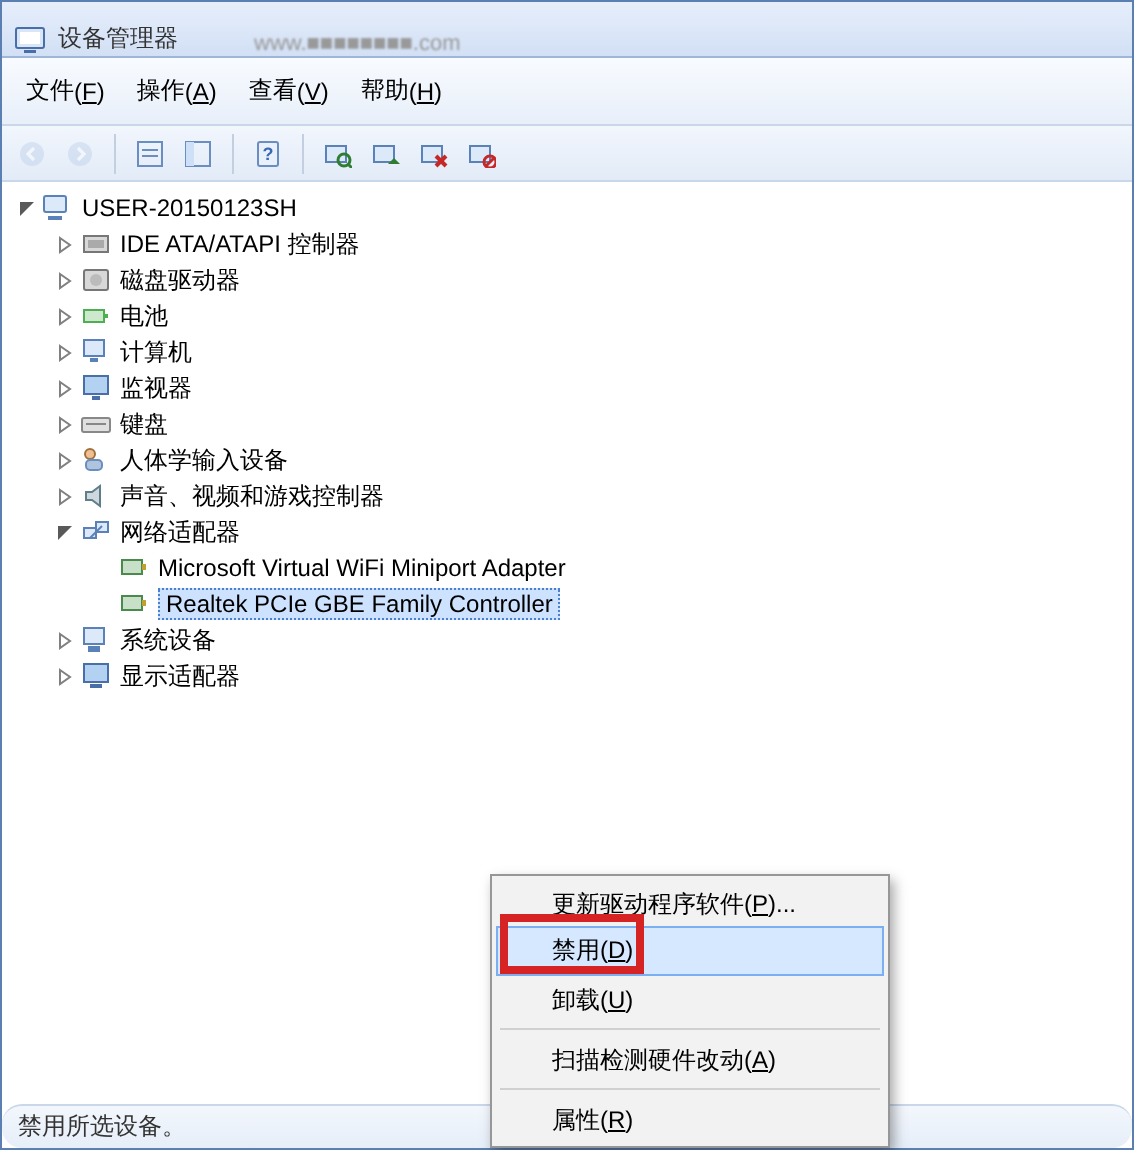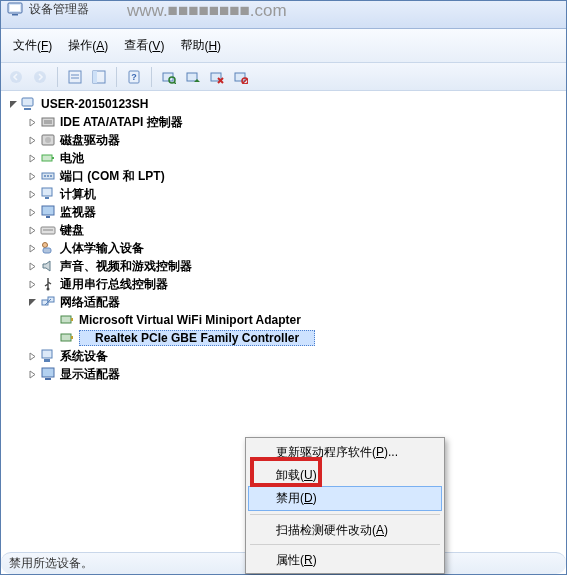--- a/index.html
+++ b/index.html
@@ -1,44 +1,44 @@
 <!DOCTYPE html>
 <html><head>
 <meta charset="utf-8">
 <style>
   * { box-sizing: border-box; font-family: "Microsoft YaHei", Tahoma, sans-serif; }
   html, body { margin: 0; padding: 0; }
   body { width: 567px; height: 575px; overflow: hidden; background: #fff; font-size: 12px; }
 
   .window { width: 567px; height: 575px; display: flex; flex-direction: column; border: 1px solid #5a7fb0; position: relative; background: #fff; }
 
-  .titlebar { height: 28px; background: linear-gradient(#e6eefb, #d2e0f5); display: flex; align-items: flex-start; padding: 0 6px; border-bottom: 1px solid #9fb6d9; color: #333; }
+  .titlebar { height: 28px; background: linear-gradient(#e6eefb, #d2e0f5); display: flex; align-items: flex-end; padding: 0 6px; border-bottom: 1px solid #9fb6d9; color: #333; }
   .titlebar .icon { width: 16px; height: 16px; margin-right: 6px; }
   .titlebar .title { font-size: 12px; }
-  .titlebar .addr { margin-left: 38px; color: #999; font-size: 17px; filter: blur(0.4px); }
+  .titlebar .addr { margin-left: 38px; color: #999; font-size: 11px; filter: blur(0.4px); }
 
   .menubar { height: 34px; background: linear-gradient(#f8fbff,#e8eff9); border-bottom: 1px solid #c9d7ea; display: flex; align-items: stretch; padding: 0 4px; }
   .menuitem { padding: 2px 8px; cursor: default; display:flex; align-items:center; }
   .mnemonic { text-decoration: underline; }
 
   .toolbar { height: 28px; background: linear-gradient(#f2f6fd,#e2ebf7); border-bottom: 1px solid #c9d7ea; display: flex; align-items: center; padding: 0 4px; gap: 2px; }
   .tool-sep { width: 1px; height: 20px; background: #c2cfe0; margin: 0 4px; }
   .tool-btn { width: 22px; height: 22px; display: flex; align-items: center; justify-content: center; border: 1px solid transparent; border-radius: 2px; cursor: default; }
   .tool-btn.disabled { opacity: .4; }
 
   .content { flex: 1; overflow: auto; padding: 4px 6px; position: relative; }
 
-  .tree { list-style: none; margin: 0; padding: 0; font-weight: bold; }
+  .tree { list-style: none; margin: 0; padding: 0; }
   .tree ul { list-style: none; margin: 0; padding: 0 0 0 19px; }
   .node { display: flex; align-items: center; height: 18px; position: relative; }
   .expander { width: 12px; height: 12px; margin-right: 2px; display:flex; align-items:center; justify-content:center; cursor: default; }
   .expander svg { display:block; }
   .icon16 { width: 16px; height: 16px; margin-right: 4px; flex: none; }
   .label { white-space: nowrap; cursor: default; }
-  .selected .label { background: #cde2ff; border: 1px dotted #4b7fcf; padding: 0 15px; }
+  .selected .label { background: #cde2ff; border: 1px dotted #4b7fcf; padding: 0 3px; }
 
   .context-menu { position: absolute; left: 244px; top: 436px; width: 200px; background: #f2f2f2; border: 1px solid #979797; box-shadow: 2px 3px 6px rgba(0,0,0,.35); padding: 2px; font-size: 12px; z-index: 50; }
   .cm-item { padding: 4px 18px 2px 28px; cursor: default; position: relative; }
   .cm-item.hover { background: #d6e8ff; border: 1px solid #7ab0f1; padding: 3px 17px 3px 27px; }
   .cm-sep { border-top: 1px solid #d0d0d0; margin: 3px 2px; }
 
   .statusbar { height: 22px; border-top: 1px solid #c9d7ea; background: linear-gradient(#f3f7fd,#e6eef8); display:flex; align-items:center; padding: 0 8px; color:#333;border-radius:10px; }
 
   .highlight-box { position: absolute; border: 4px solid #d62424; pointer-events: none; z-index: 60; }
 </style>
@@ -189,36 +189,20 @@
               </div>
             </li>
             <li>
               <div class="node">
                 <span class="expander">
                   <svg width="9" height="9">
                     <path d="M2 1 L7 4.5 L2 8 Z" fill="none" stroke="#808080"></path>
                   </svg>
                 </span>
                 <span class="icon16"><svg viewBox="0 0 16 16">
-                    <rect x="2" y="5" width="12" height="6" fill="#d8e4f0" stroke="#5a82b8"></rect>
-                    <circle cx="5" cy="8" r="1" fill="#5a82b8"></circle>
-                    <circle cx="8" cy="8" r="1" fill="#5a82b8"></circle>
-                    <circle cx="11" cy="8" r="1" fill="#5a82b8"></circle>
-                  </svg></span>
-                <span class="label">端口 (COM 和 LPT)</span>
-              </div>
-            </li>
-            <li>
-              <div class="node">
-                <span class="expander">
-                  <svg width="9" height="9">
-                    <path d="M2 1 L7 4.5 L2 8 Z" fill="none" stroke="#808080"></path>
-                  </svg>
-                </span>
-                <span class="icon16"><svg viewBox="0 0 16 16">
                     <rect x="2" y="2" width="10" height="8" fill="#dce9f8" stroke="#5a82b8"></rect>
                     <rect x="5" y="11" width="4" height="2" fill="#5a82b8"></rect>
                   </svg></span>
                 <span class="label">计算机</span>
               </div>
             </li>
             <li>
               <div class="node">
                 <span class="expander">
                   <svg width="9" height="9">
@@ -264,34 +248,20 @@
               <div class="node">
                 <span class="expander">
                   <svg width="9" height="9">
                     <path d="M2 1 L7 4.5 L2 8 Z" fill="none" stroke="#808080"></path>
                   </svg>
                 </span>
                 <span class="icon16"><svg viewBox="0 0 16 16">
                     <path d="M3 6 h3 l4 -3 v10 l-4 -3 h-3 z" fill="#cfd8dc" stroke="#607d8b"></path>
                   </svg></span>
                 <span class="label">声音、视频和游戏控制器</span>
-              </div>
-            </li>
-            <li>
-              <div class="node">
-                <span class="expander">
-                  <svg width="9" height="9">
-                    <path d="M2 1 L7 4.5 L2 8 Z" fill="none" stroke="#808080"></path>
-                  </svg>
-                </span>
-                <span class="icon16"><svg viewBox="0 0 16 16">
-                    <path d="M8 2 v10 M8 6 l3 2 M8 8 l-3 2" stroke="#444" stroke-width="1.4" fill="none"></path>
-                    <circle cx="8" cy="13" r="1.5" fill="#444"></circle>
-                  </svg></span>
-                <span class="label">通用串行总线控制器</span>
               </div>
             </li>
             <li>
               <div class="node">
                 <span class="expander">
                   <svg width="9" height="9">
                     <path d="M1 1 L8 1 L1 8 Z" fill="#595959"></path>
                   </svg>
                 </span>
                 <span class="icon16"><svg viewBox="0 0 16 16">
@@ -356,22 +326,22 @@
         </li>
       </ul>
   </div>
 
   <div class="statusbar">
     <span>禁用所选设备。</span>
   </div>
 
   <div class="context-menu">
     <div class="cm-item"><span>更新驱动程序软件</span>(<span class="mnemonic">P</span>)<span>...</span></div>
+    <div class="cm-item hover"><span>禁用</span>(<span class="mnemonic">D</span>)</div>
     <div class="cm-item"><span>卸载</span>(<span class="mnemonic">U</span>)</div>
-    <div class="cm-item hover"><span>禁用</span>(<span class="mnemonic">D</span>)</div>
     <div class="cm-sep"></div>
     <div class="cm-item"><span>扫描检测硬件改动</span>(<span class="mnemonic">A</span>)</div>
     <div class="cm-sep"></div>
     <div class="cm-item"><span>属性</span>(<span class="mnemonic">R</span>)</div>
   </div>
 
   <div class="highlight-box" style="left:249px; top:456px; width:72px; height:30px;"></div>
 
 </div>
 

